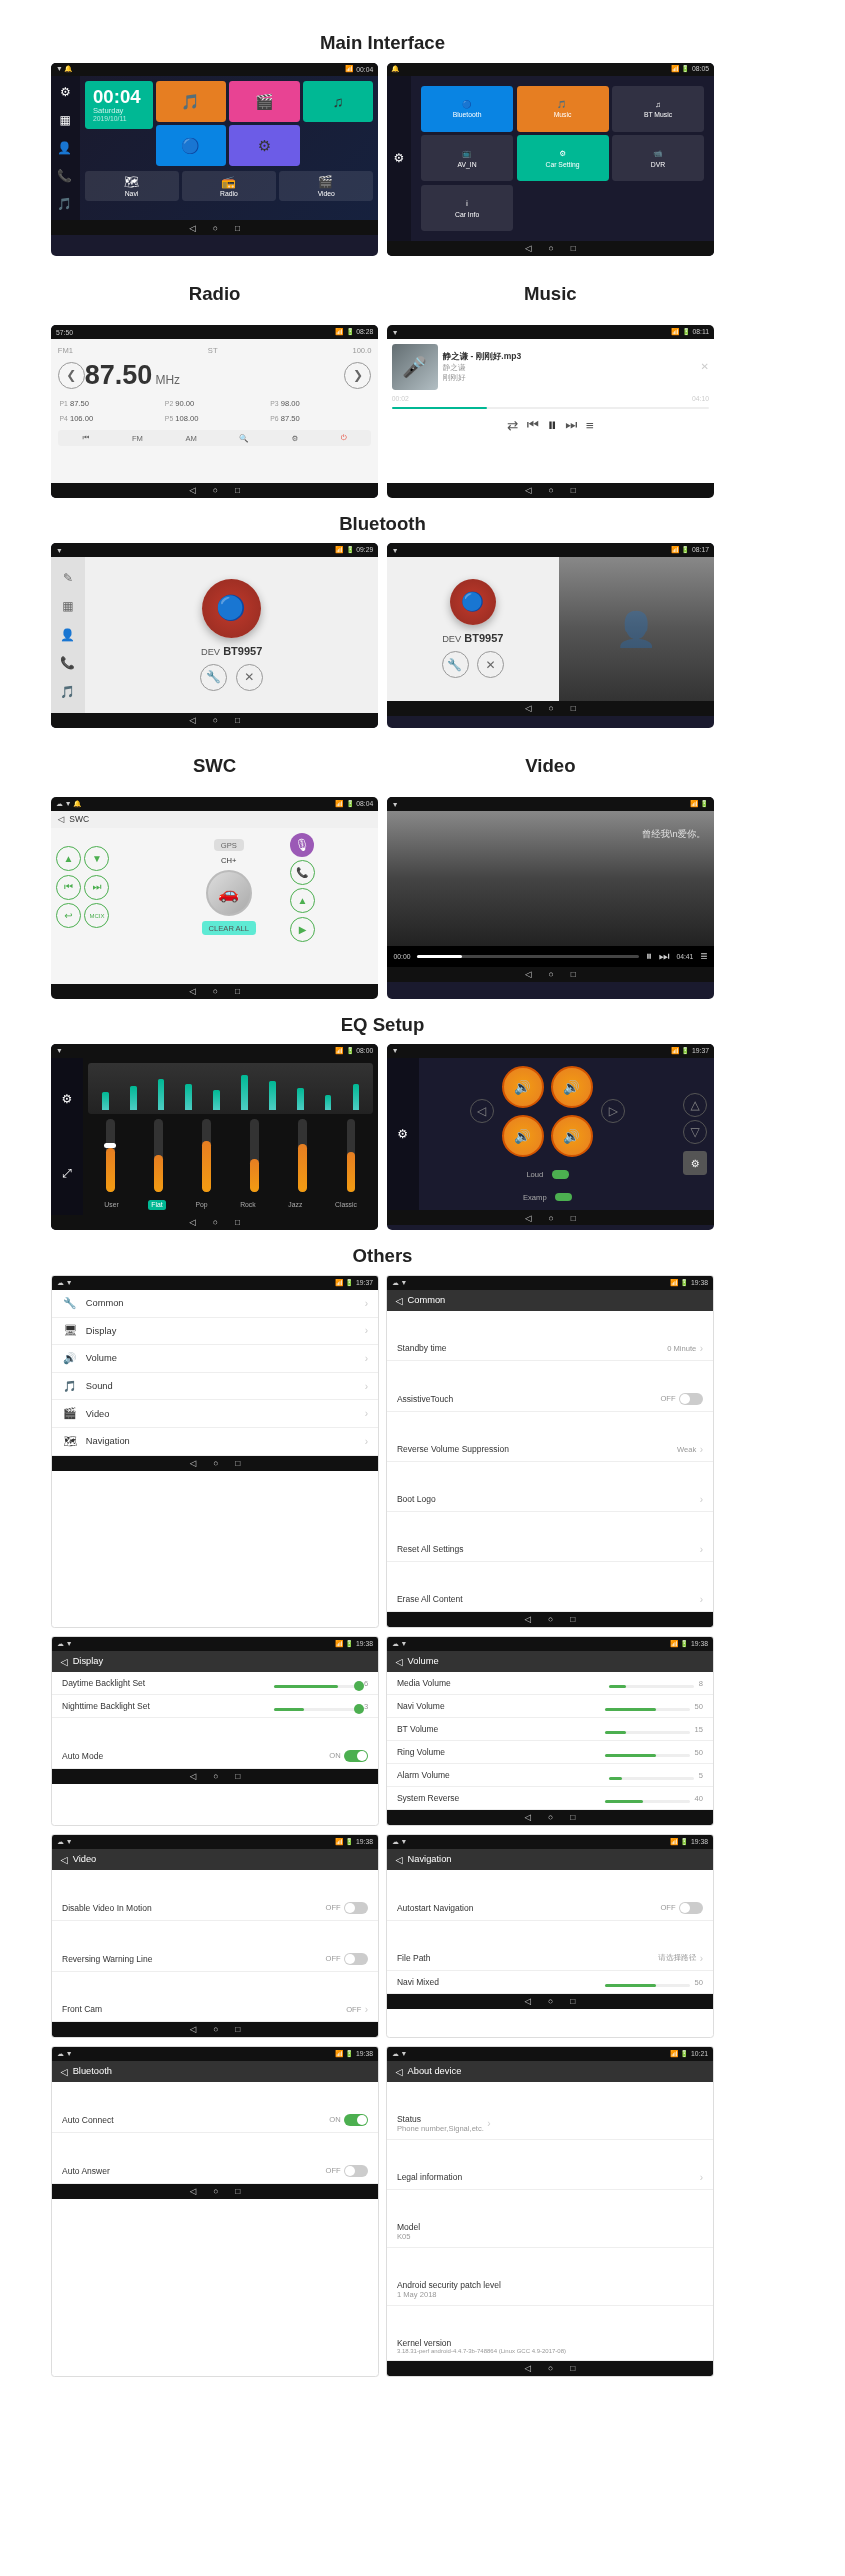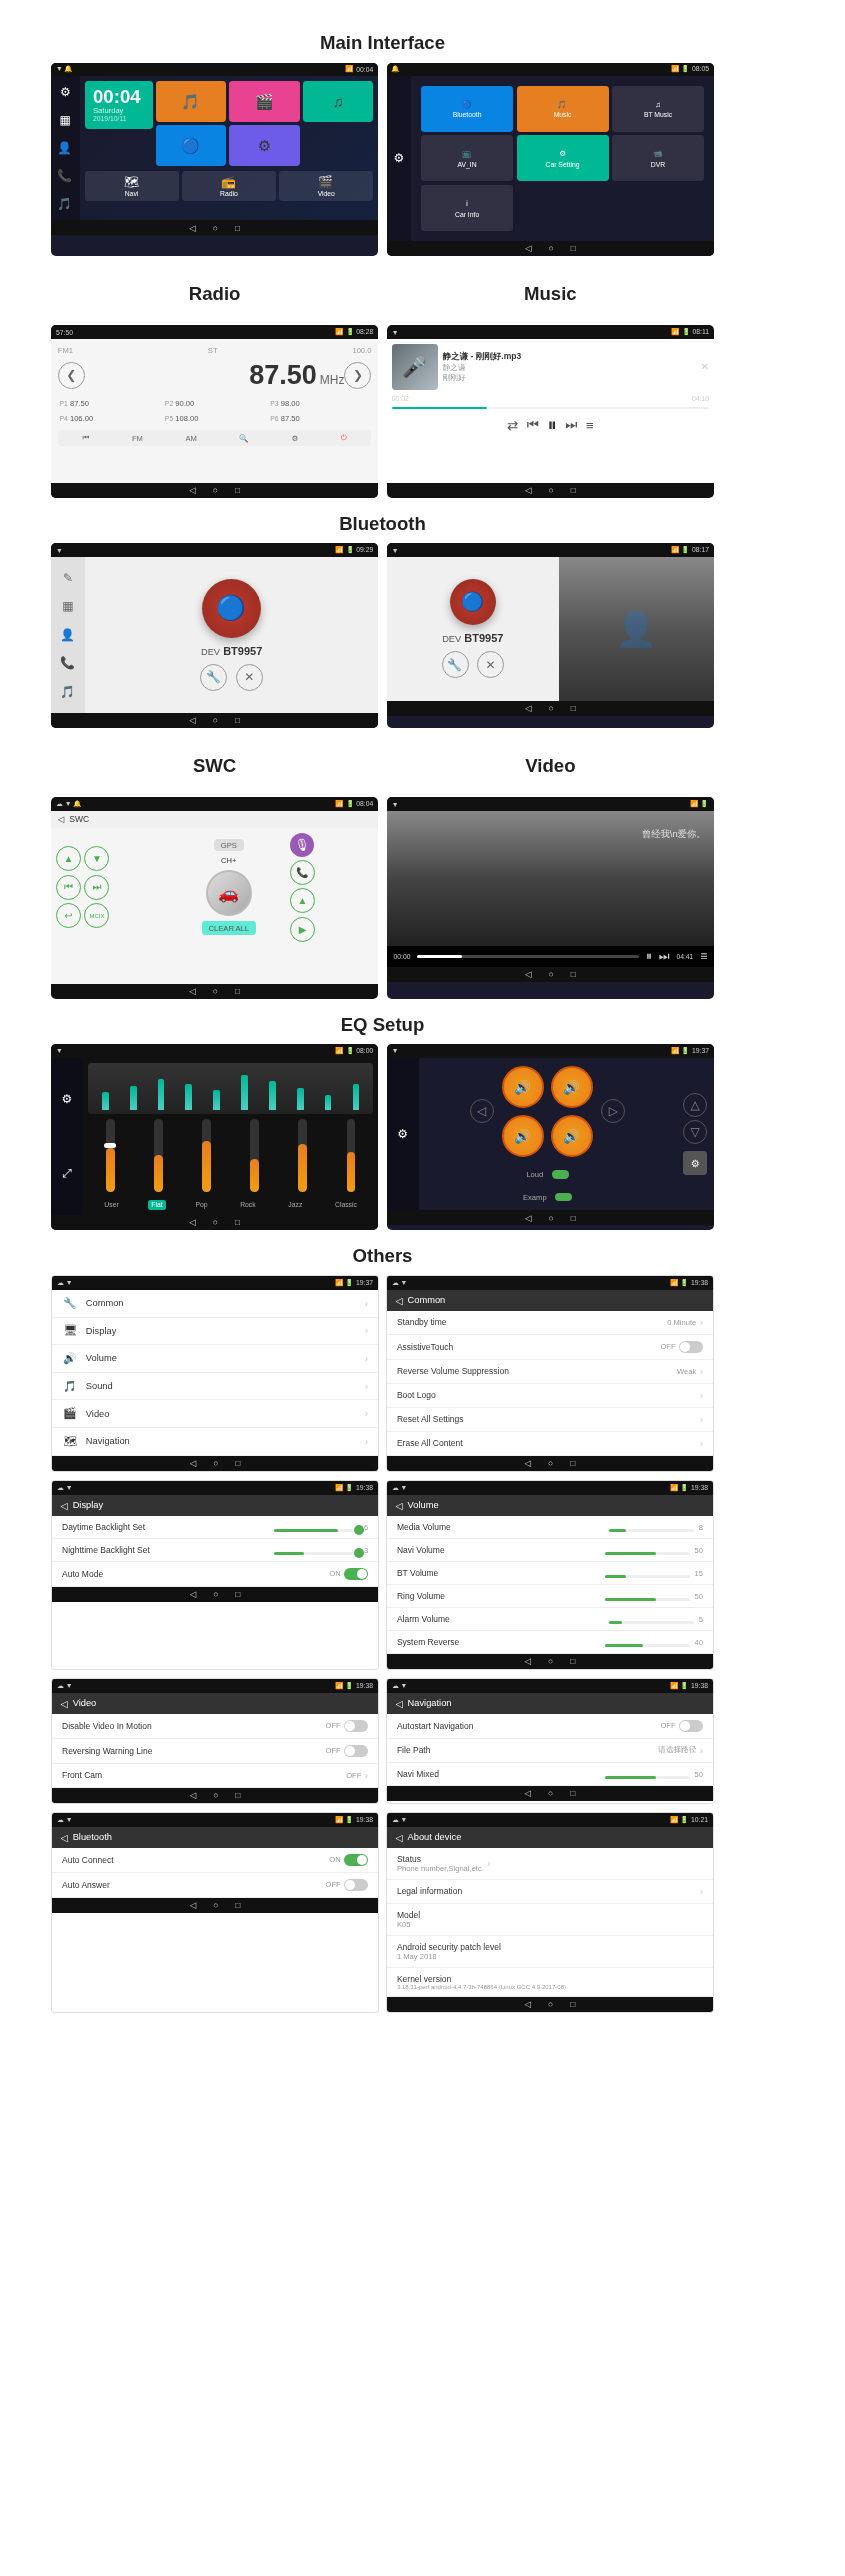--- a/index.html
+++ b/index.html
@@ -207,21 +207,21 @@
     }
 
     .radio-main {
       display: flex;
       align-items: center;
       justify-content: space-between;
       margin-bottom: 6.8px;
     }
 
     .radio-freq {
-      text-align: right;
+      text-align: left;
       flex: 1;
     }
 
     .freq-value {
       font-size: 27px;
       font-weight: bold;
       color: #333;
     }
 
     .freq-unit { font-size: 12px; color: #666; }
@@ -714,20 +714,21 @@
       font-size: 9.3px;
     }
 
     .settings-row {
       display: flex;
       align-items: center;
       padding: 6px 10px;
       border-bottom: 0.8px solid #eee;
       font-size: 8.5px;
       color: #333;
+      margin-top: 26px;
     }
 
     .settings-row-label { flex: 1; }
     .settings-row-value { color: #999; font-size: 7.6px; margin-right: 3.4px; }
 
     .toggle-switch {
       width: 24px;
       height: 12px;
       border-radius: 6px;
       background: #ccc;

